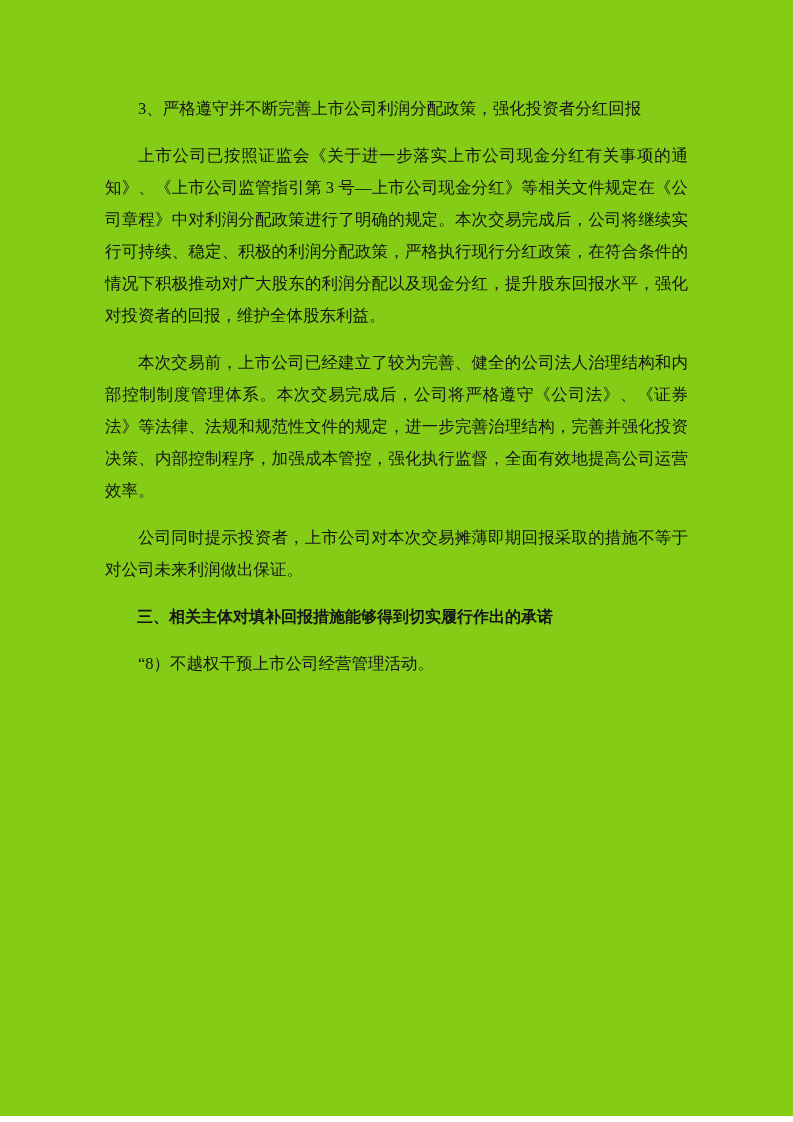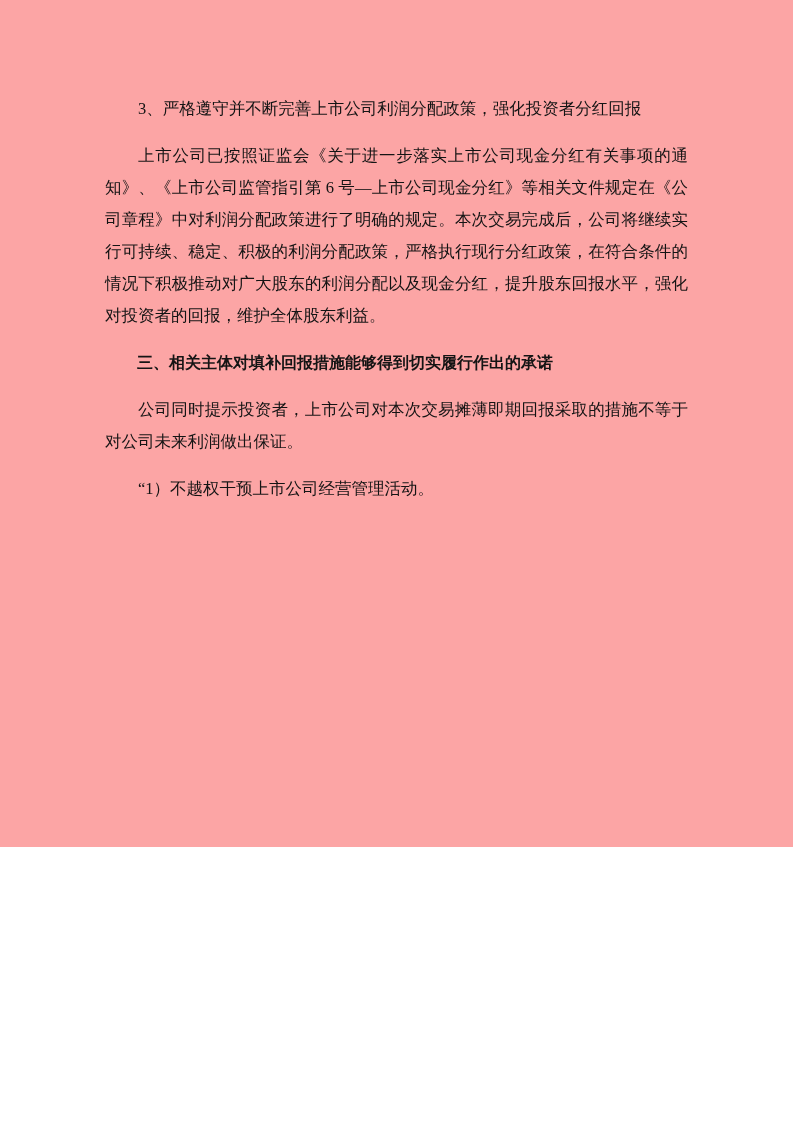--- a/index.html
+++ b/index.html
@@ -3,23 +3,23 @@
 <meta charset="utf-8">
 <style>
   html, body {
     margin: 0;
     padding: 0;
     background: #ffffff;
   }
   .page {
     position: relative;
     width: 793px;
-    height: 847px;
+    height: 1116px;
     margin: 0 auto;
-    background: #fca5a5;
+    background: #84cc16;
     box-sizing: border-box;
     padding: 93px 105px 40px 105px;
     overflow: hidden;
     font-family: "Liberation Serif", "DejaVu Serif", serif;
     font-size: 16.5px;
     line-height: 32px;
     color: #141414;
   }
   .block {
     margin: 0 0 15px 0;
@@ -38,26 +38,27 @@
     font-size: 16px;
   }
 </style>
 </head>
 <body>
 
 <div class="page">
 
   <div class="block subheading">3、严格遵守并不断完善上市公司利润分配政策，强化投资者分红回报</div>
 
-  <div class="block paragraph">上市公司已按照证监会《关于进一步落实上市公司现金分红有关事项的通知》、《上市公司监管指引第 6 号—上市公司现金分红》等相关文件规定在《公司章程》中对利润分配政策进行了明确的规定。本次交易完成后，公司将继续实行可持续、稳定、积极的利润分配政策，严格执行现行分红政策，在符合条件的情况下积极推动对广大股东的利润分配以及现金分红，提升股东回报水平，强化对投资者的回报，维护全体股东利益。</div>
+  <div class="block paragraph">上市公司已按照证监会《关于进一步落实上市公司现金分红有关事项的通知》、《上市公司监管指引第 3 号—上市公司现金分红》等相关文件规定在《公司章程》中对利润分配政策进行了明确的规定。本次交易完成后，公司将继续实行可持续、稳定、积极的利润分配政策，严格执行现行分红政策，在符合条件的情况下积极推动对广大股东的利润分配以及现金分红，提升股东回报水平，强化对投资者的回报，维护全体股东利益。</div>
 
 
+  <div class="block paragraph">本次交易前，上市公司已经建立了较为完善、健全的公司法人治理结构和内部控制制度管理体系。本次交易完成后，公司将严格遵守《公司法》、《证券法》等法律、法规和规范性文件的规定，进一步完善治理结构，完善并强化投资决策、内部控制程序，加强成本管控，强化执行监督，全面有效地提高公司运营效率。</div>
+
+  <div class="block paragraph">公司同时提示投资者，上市公司对本次交易摊薄即期回报采取的措施不等于对公司未来利润做出保证。</div>
 
   <div class="block section-heading">三、相关主体对填补回报措施能够得到切实履行作出的承诺</div>
-
-  <div class="block paragraph">公司同时提示投资者，上市公司对本次交易摊薄即期回报采取的措施不等于对公司未来利润做出保证。</div>
 
 
 
 
-  <div class="block paragraph">“1）不越权干预上市公司经营管理活动。</div>
+  <div class="block paragraph">“8）不越权干预上市公司经营管理活动。</div>
 
 </div>
 
 </body></html>

